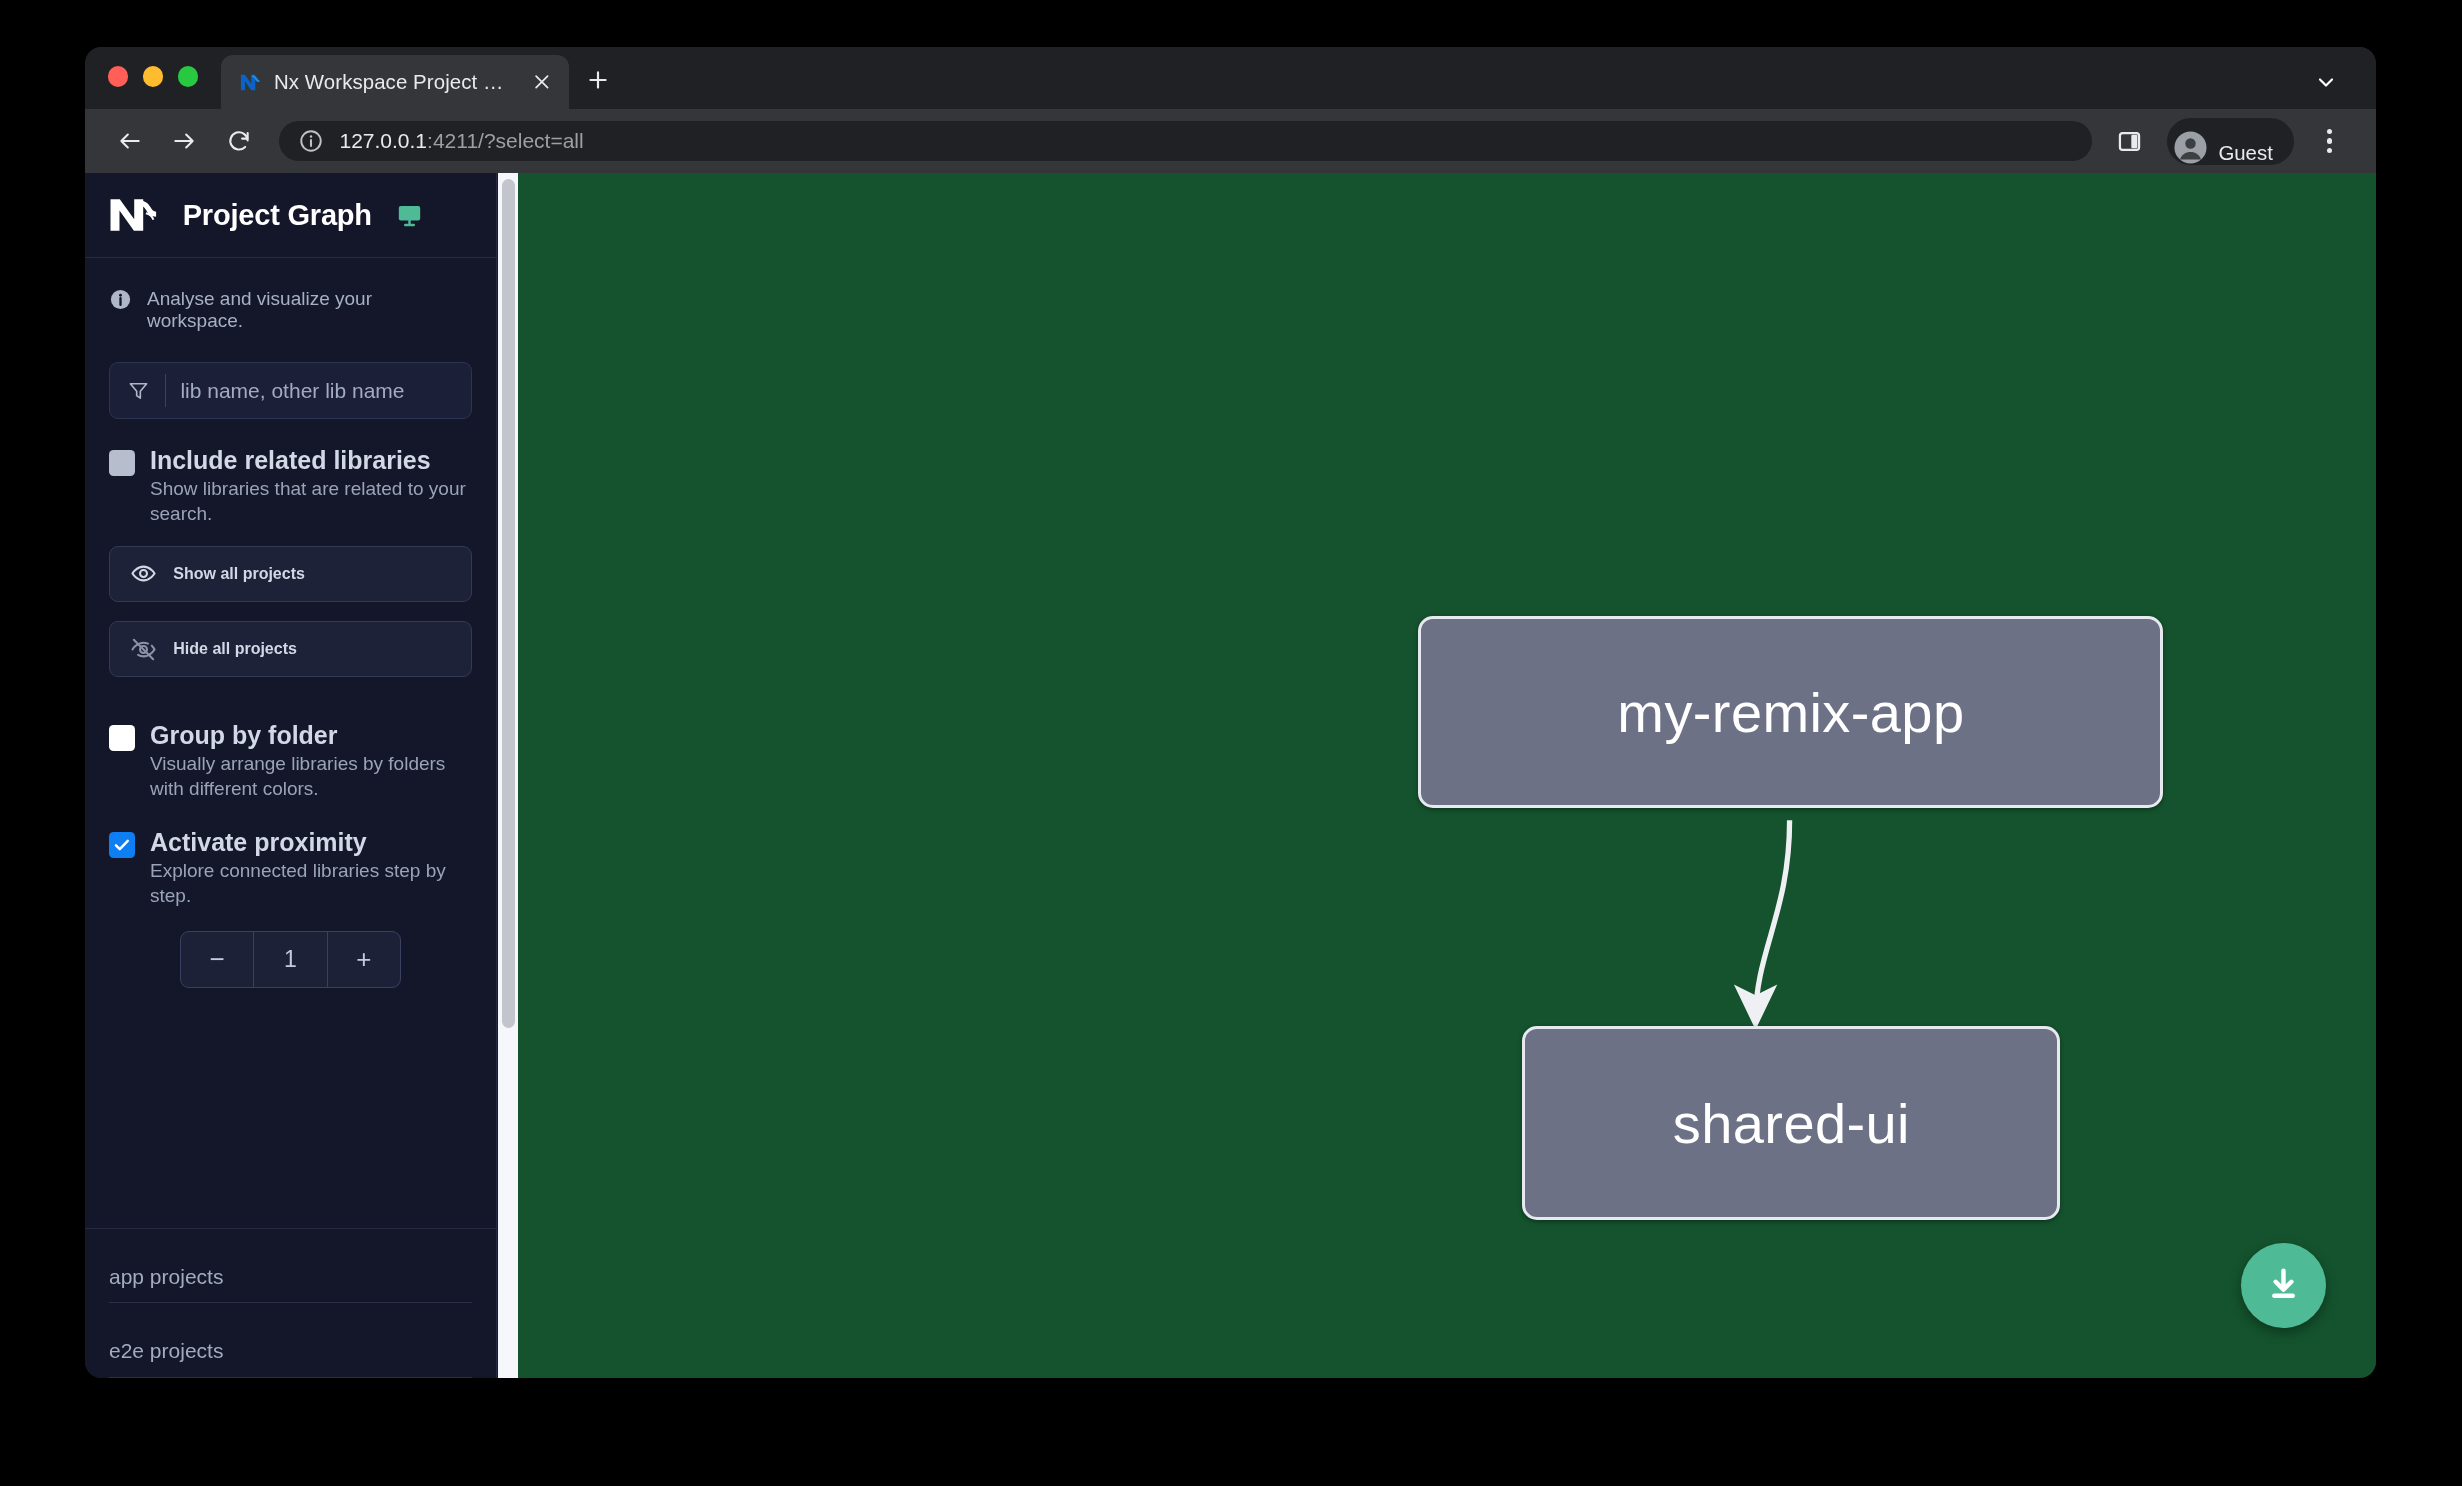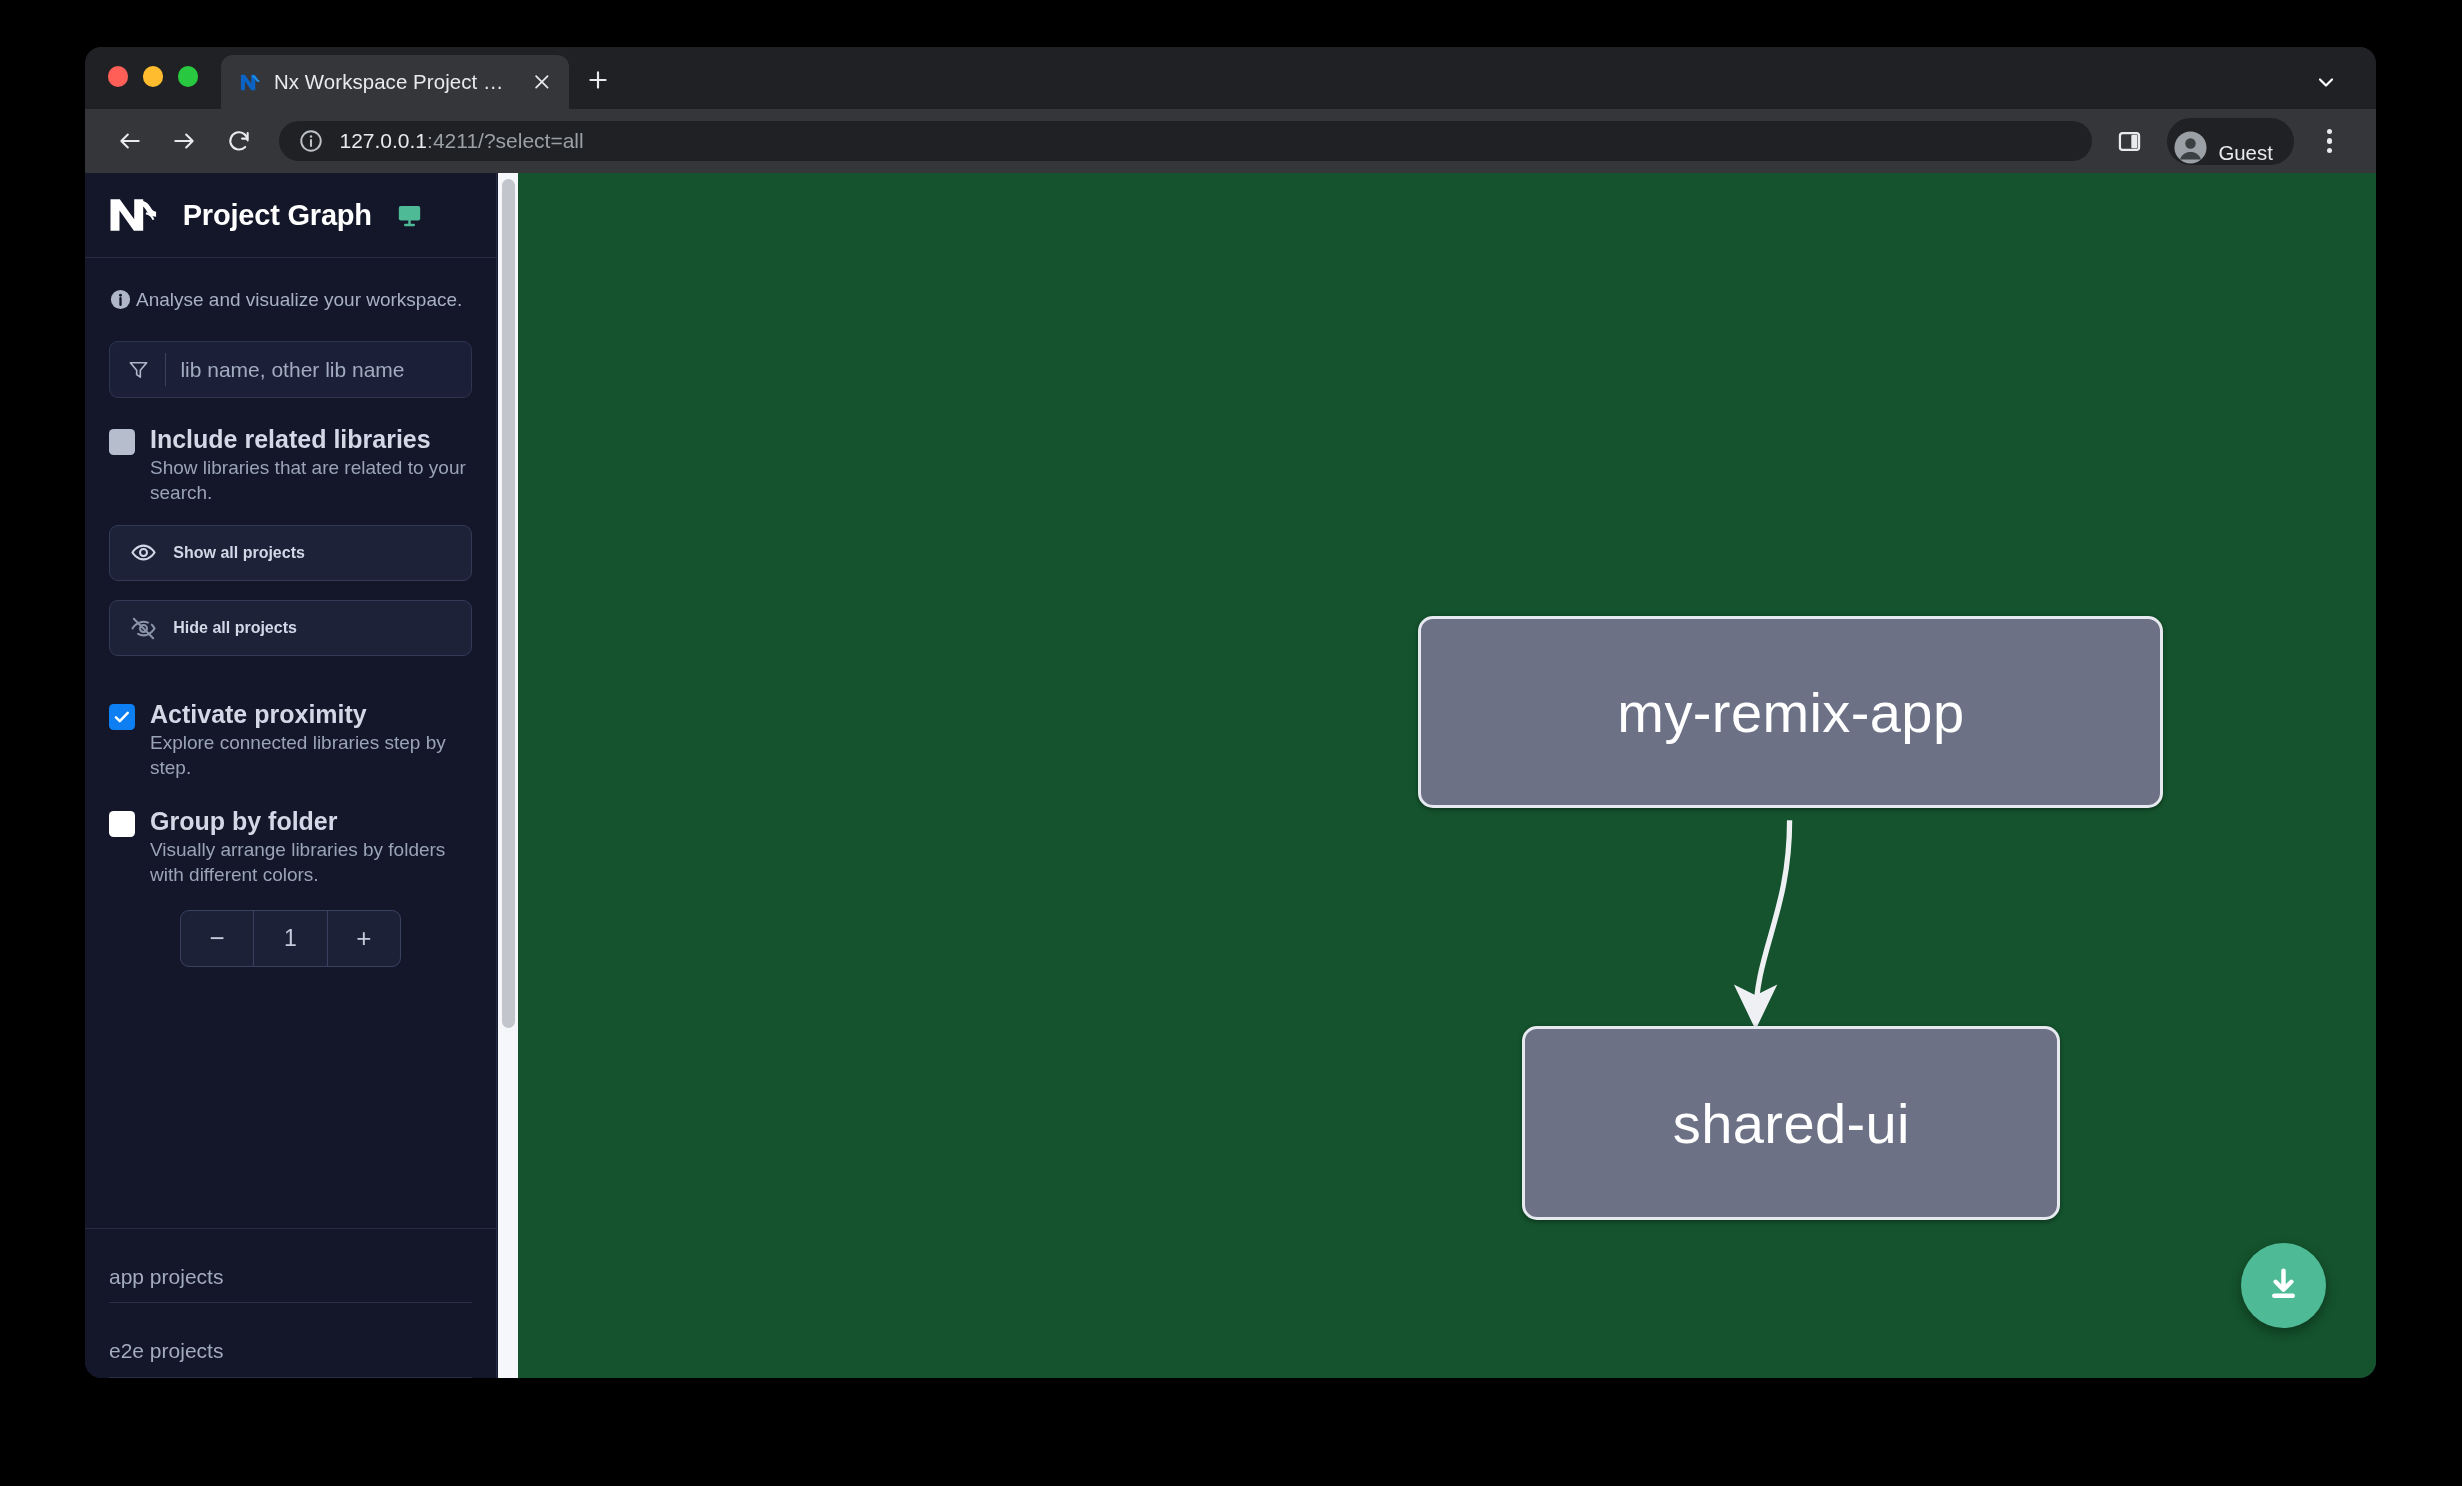--- a/index.html
+++ b/index.html
@@ -153,21 +153,21 @@
     padding: 0 24px;
     gap: 19.7px;
     border-bottom: 0.8px solid #262b42;
     flex: 0 0 auto;
   }
   .nx-logo { width: 54px; height: 38px; flex: 0 0 auto; }
   .sb-title { color: #ffffff; font-size: 29px; font-weight: 700; letter-spacing: -0.2px; }
   .monitor-icon { width: 27px; height: 27px; flex: 0 0 auto; margin-left: 4.5px; }
 
   .sb-note {
-    display: flex; align-items: center; gap: 4px;
+    display: flex; gap: 15px;
     padding: 30px 24px 0 24px;
     flex: 0 0 auto;
   }
   .info-icon { width: 23px; height: 23px; flex: 0 0 auto; }
   .sb-note-text { color: #a8b0c4; font-size: 19px; }
 
   .sb-body { padding: 0 24px; flex: 1 1 auto; overflow: hidden; }
 
   .search-box {
     margin-top: 30px;
@@ -452,36 +452,36 @@
               <circle cx="12" cy="12" r="3.1" stroke="#8b93a8" stroke-width="1.8" fill="none"></circle>
               <path d="M3.4 3.4l17.2 17.2" stroke="#8b93a8" stroke-width="1.8" stroke-linecap="round"></path>
             </svg>
           </span>
           <span class="pill-label">Hide all projects</span>
         </div>
 
         <div class="divider-space"></div>
 
         <div class="check-row">
+          <span class="cb empty"></span>
+          <span class="check-text">
+            <span class="check-label">Group by folder</span>
+            <span class="check-desc" style="display:block">Visually arrange libraries by folders with different colors.</span>
+          </span>
+        </div>
+
+        <div class="check-row">
           <span class="cb checked">
             <svg viewBox="0 0 24 24" width="19.7" height="19.7">
               <path d="M4.8 12.6l4.7 4.7 9.7-10.2" stroke="#ffffff" stroke-width="3" stroke-linecap="round" stroke-linejoin="round" fill="none"></path>
             </svg>
           </span>
           <span class="check-text">
             <span class="check-label">Activate proximity</span>
             <span class="check-desc" style="display:block">Explore connected libraries step by step.</span>
-          </span>
-        </div>
-
-        <div class="check-row">
-          <span class="cb empty"></span>
-          <span class="check-text">
-            <span class="check-label">Group by folder</span>
-            <span class="check-desc" style="display:block">Visually arrange libraries by folders with different colors.</span>
           </span>
         </div>
 
         <div class="stepper">
           <span class="step-btn">−</span>
           <span class="step-val">1</span>
           <span class="step-btn">+</span>
         </div>
       </div>
 

